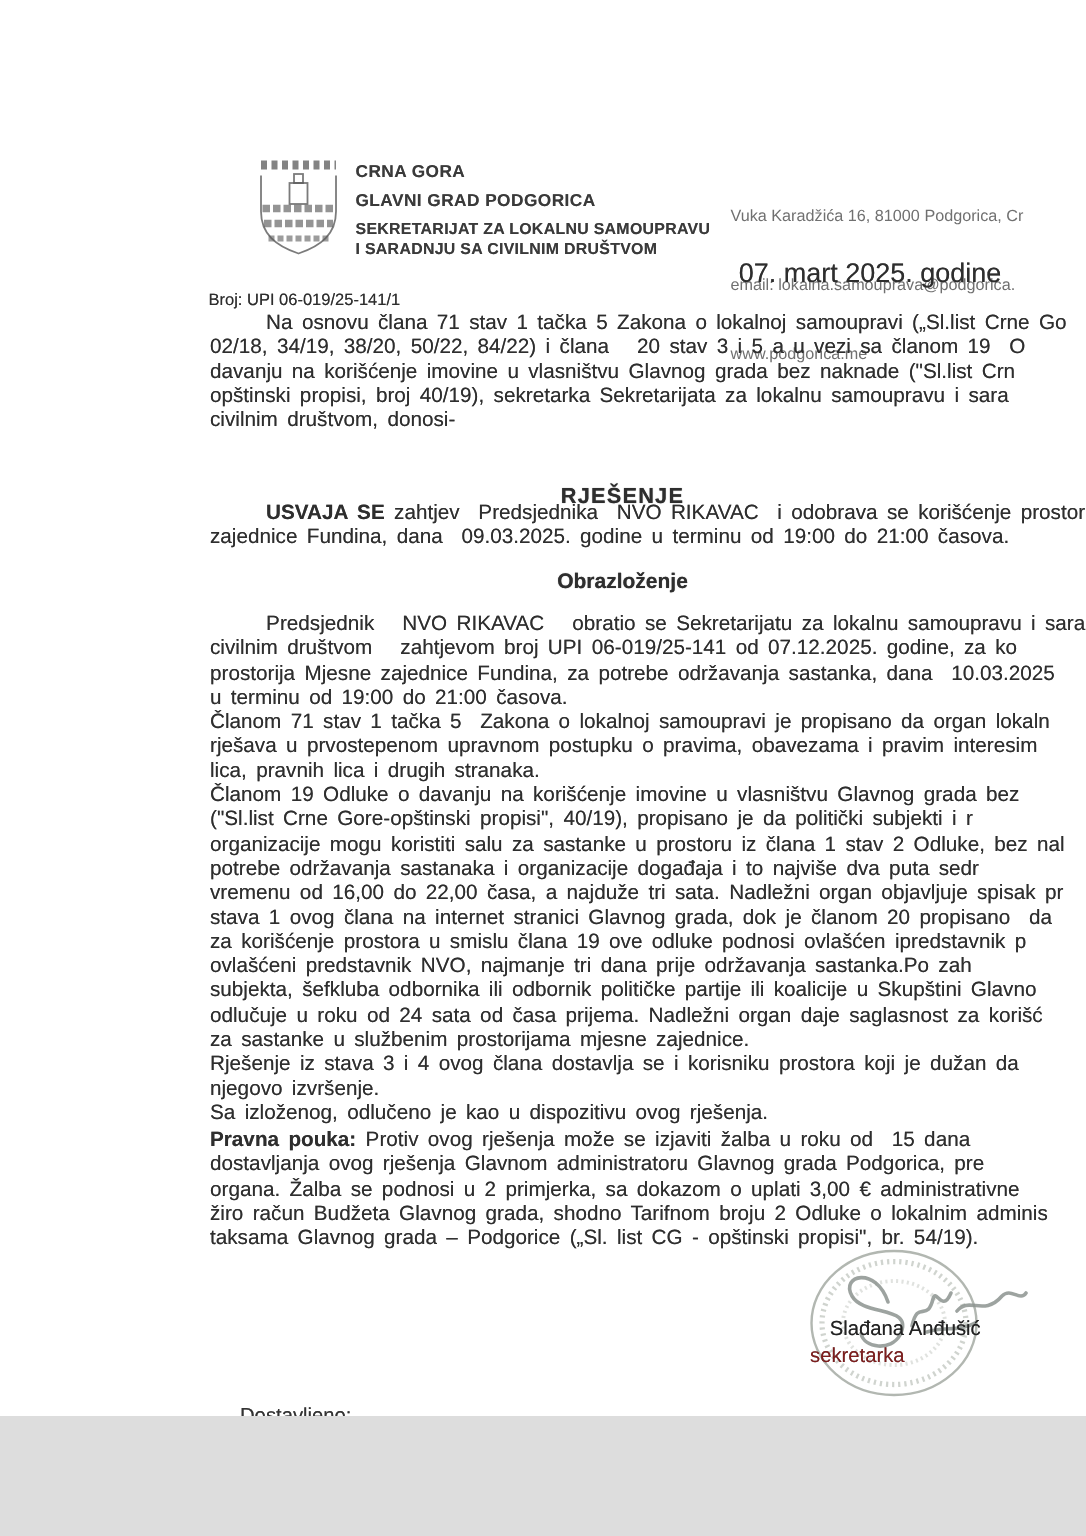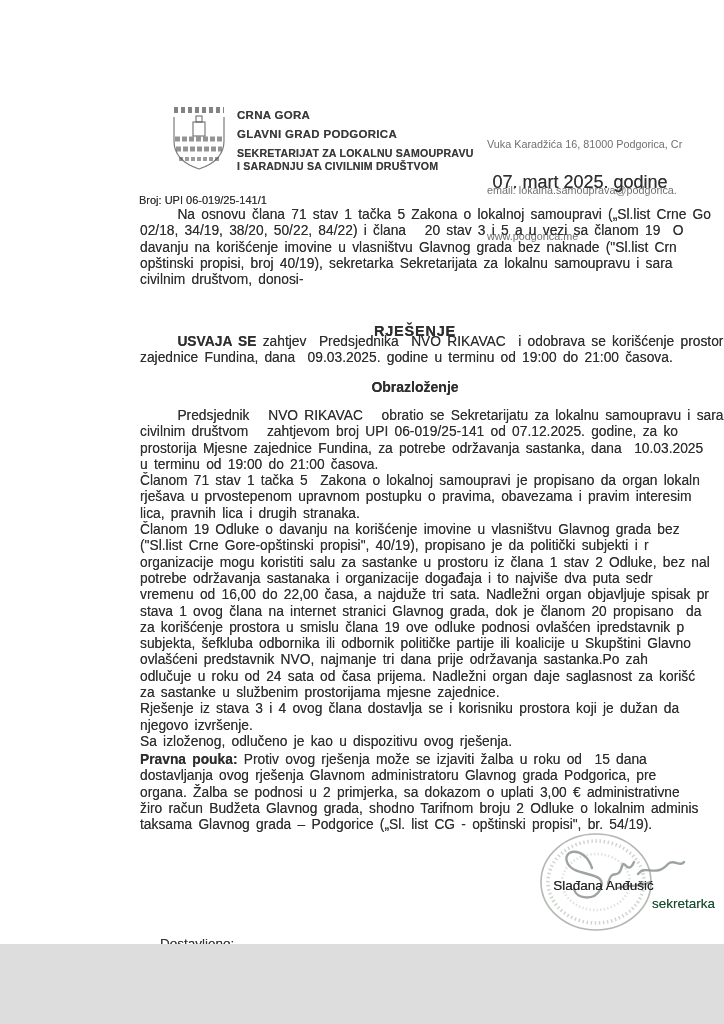--- a/index.html
+++ b/index.html
@@ -25,22 +25,22 @@
          font-weight:bold;font-size:14.5px;letter-spacing:.8px;text-shadow:0 0 .5px rgba(30,30,30,.8);margin-top:24px;}
   #usvaja{position:absolute;left:140px;top:334px;}
   #obraz{position:absolute;left:140px;top:379px;width:550px;text-align:center;
          font-weight:bold;font-size:14px;text-shadow:0 0 .5px rgba(30,30,30,.8);}
   #explanation{position:absolute;left:140px;top:408px;}
   #legal{position:absolute;left:140px;top:752px;}
   
   #stamp{position:absolute;left:522px;top:822px;z-index:1;}
   #sig-name{position:absolute;left:516px;top:878px;width:175px;text-align:center;
             font-size:13.5px;color:#222;z-index:2;text-shadow:0 0 .4px rgba(40,40,40,.65);}
-  #sig-title{position:absolute;left:540px;top:896px;width:175px;text-align:right;
-             font-size:13.5px;color:#14532d;z-index:2;text-shadow:0 0 .4px rgba(40,40,40,.65);}
+  #sig-title{position:absolute;left:540px;top:896px;width:175px;text-align:left;
+             font-size:13.5px;color:#7f1d1d;z-index:2;text-shadow:0 0 .4px rgba(40,40,40,.65);}
   
   #delivery{position:absolute;left:160px;top:936px;height:10px;overflow:hidden;
             font-size:13.5px;color:#333;text-shadow:0 0 .4px rgba(40,40,40,.65);}
   #pen-mark{position:absolute;left:131px;top:946px;z-index:2;}
 </style>
 </head>
 <body>
 
 <div class="page">
 
@@ -99,22 +99,22 @@
       <div class="line">Članom 71 stav 1 tačka 5  Zakona o lokalnoj samoupravi je propisano da organ lokaln</div>
       <div class="line">rješava u prvostepenom upravnom postupku o pravima, obavezama i pravim interesim</div>
       <div class="line">lica, pravnih lica i drugih stranaka.</div>
       <div class="line">Članom 19 Odluke o davanju na korišćenje imovine u vlasništvu Glavnog grada bez</div>
       <div class="line">("Sl.list Crne Gore-opštinski propisi", 40/19), propisano je da politički subjekti i r</div>
       <div class="line">organizacije mogu koristiti salu za sastanke u prostoru iz člana 1 stav 2 Odluke, bez nal</div>
       <div class="line">potrebe održavanja sastanaka i organizacije događaja i to najviše dva puta sedr</div>
       <div class="line">vremenu od 16,00 do 22,00 časa, a najduže tri sata. Nadležni organ objavljuje spisak pr</div>
       <div class="line">stava 1 ovog člana na internet stranici Glavnog grada, dok je članom 20 propisano  da</div>
       <div class="line">za korišćenje prostora u smislu člana 19 ove odluke podnosi ovlašćen ipredstavnik p</div>
+      <div class="line">ovlašćeni predstavnik NVO, najmanje tri dana prije održavanja sastanka.Po zah</div>
       <div class="line">subjekta, šefkluba odbornika ili odbornik političke partije ili koalicije u Skupštini Glavno</div>
-      <div class="line">ovlašćeni predstavnik NVO, najmanje tri dana prije održavanja sastanka.Po zah</div>
       <div class="line">odlučuje u roku od 24 sata od časa prijema. Nadležni organ daje saglasnost za korišć</div>
       <div class="line">za sastanke u službenim prostorijama mjesne zajednice.</div>
       <div class="line">Rješenje iz stava 3 i 4 ovog člana dostavlja se i korisniku prostora koji je dužan da</div>
       <div class="line">njegovo izvršenje.</div>
       <div class="line">Sa izloženog, odlučeno je kao u dispozitivu ovog rješenja.</div>
     </div>
 
   <div id="legal" class="para">
     <div class="line"><b>Pravna pouka:</b><span> Protiv ovog rješenja može se izjaviti žalba u roku od  15 dana</span></div>
     <div>

